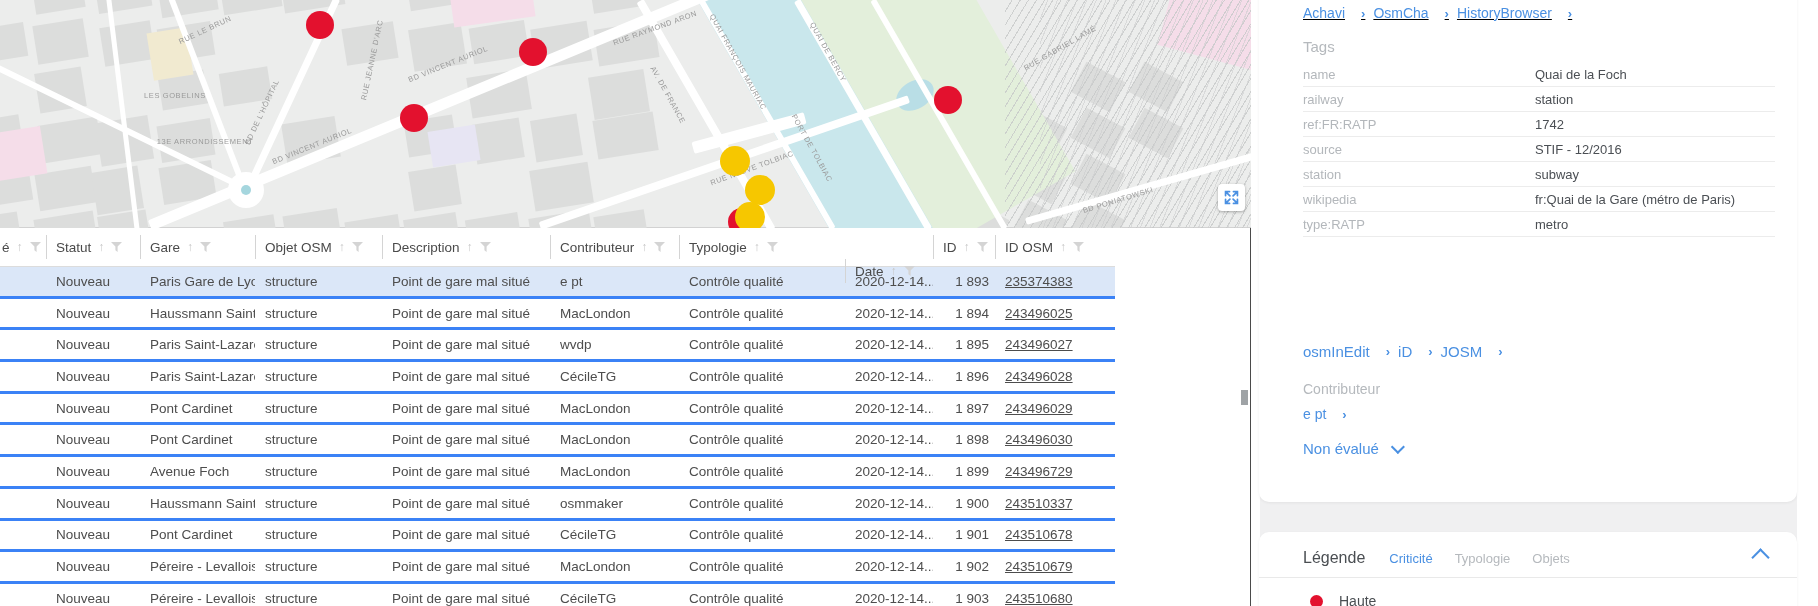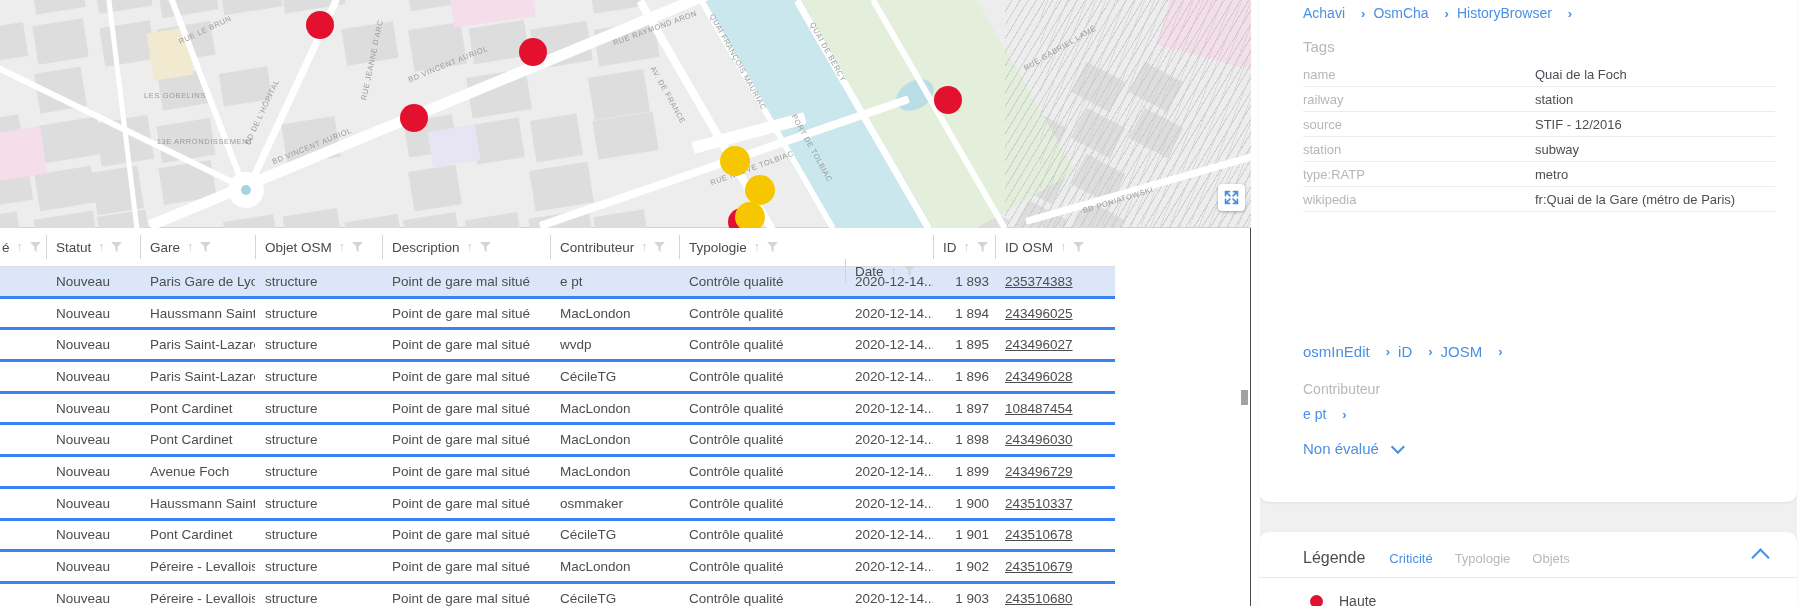--- a/index.html
+++ b/index.html
@@ -326,21 +326,21 @@
       <div class="trow">
         <div class="tcell" style="width: 46px;"></div>
         <div class="tcell" style="width: 94px;">Nouveau</div>
         <div class="tcell" style="width: 115px;">Pont Cardinet</div>
         <div class="tcell" style="width: 127px;">structure</div>
         <div class="tcell" style="width: 168px;">Point de gare mal situé</div>
         <div class="tcell" style="width: 129px;">MacLondon</div>
         <div class="tcell" style="width: 166px;">Contrôle qualité</div>
         <div class="tcell" style="width: 88px;">2020-12-14...</div>
         <div class="tcell num" style="width: 62px;">1 897</div>
-        <div class="tcell" style="width: 120px;"><a class="osmlink" href="#">108487454</a></div>
+        <div class="tcell" style="width: 120px;"><a class="osmlink" href="#">243496029</a></div>
       </div>
       <div class="trow">
         <div class="tcell" style="width: 46px;"></div>
         <div class="tcell" style="width: 94px;">Nouveau</div>
         <div class="tcell" style="width: 115px;">Pont Cardinet</div>
         <div class="tcell" style="width: 127px;">structure</div>
         <div class="tcell" style="width: 168px;">Point de gare mal situé</div>
         <div class="tcell" style="width: 129px;">MacLondon</div>
         <div class="tcell" style="width: 166px;">Contrôle qualité</div>
         <div class="tcell" style="width: 88px;">2020-12-14...</div>
@@ -408,53 +408,57 @@
         <div class="tcell" style="width: 120px;"><a class="osmlink" href="#">243510680</a></div>
       </div>
     </div>
   <div id="vthumb"></div>
 </div>
 
 <div id="panel">
   <div id="panelbg"></div>
 
   <div class="card" id="card1">
-    <div class="abs" id="breadcrumb" style="left:44px;top:19px;display:flex;align-items:center;">
+    <div class="abs" id="breadcrumb" style="left:44px;top:19px;display:flex;align-items:center;text-decoration:underline;">
         <a class="bluelink">Achavi</a>
         <span class="crumbsep">›</span>
         <a class="bluelink">OsmCha</a>
         <span class="crumbsep">›</span>
         <a class="bluelink">HistoryBrowser</a>
         <span class="crumbsep">›</span>
       </div>
     <div class="abs grayhead" style="left:44px;top:52px;">Tags</div>
     <div class="abs" id="kvlist" style="left:44px;top:76px;right:0;">
         <div class="kvrow">
           <span class="kvkey">name</span>
           <span class="kvval">Quai de la Foch</span>
         </div>
         <div class="kvrow">
           <span class="kvkey">railway</span>
           <span class="kvval">station</span>
         </div>
         <div class="kvrow">
+          <span class="kvkey">ref:FR:RATP</span>
+          <span class="kvval">1742</span>
+        </div>
+        <div class="kvrow">
           <span class="kvkey">source</span>
           <span class="kvval">STIF - 12/2016</span>
         </div>
         <div class="kvrow">
           <span class="kvkey">station</span>
           <span class="kvval">subway</span>
         </div>
         <div class="kvrow">
+          <span class="kvkey">wikipedia</span>
+          <span class="kvval">fr:Quai de la Gare (métro de Paris)</span>
+        </div>
+        <div class="kvrow">
           <span class="kvkey">type:RATP</span>
           <span class="kvval">metro</span>
-        </div>
-        <div class="kvrow">
-          <span class="kvkey">wikipedia</span>
-          <span class="kvval">fr:Quai de la Gare (métro de Paris)</span>
         </div>
       </div>
     <div class="abs" id="editorlinks" style="left:44px;top:357px;display:flex;align-items:center;">
         <a class="bluelink" style="font-size: 15px;">osmInEdit</a>
         <span class="crumbsep">›</span>
         <a class="bluelink" style="font-size: 15px;">iD</a>
         <span class="crumbsep">›</span>
         <a class="bluelink" style="font-size: 15px;">JOSM</a>
         <span class="crumbsep">›</span>
       </div>

